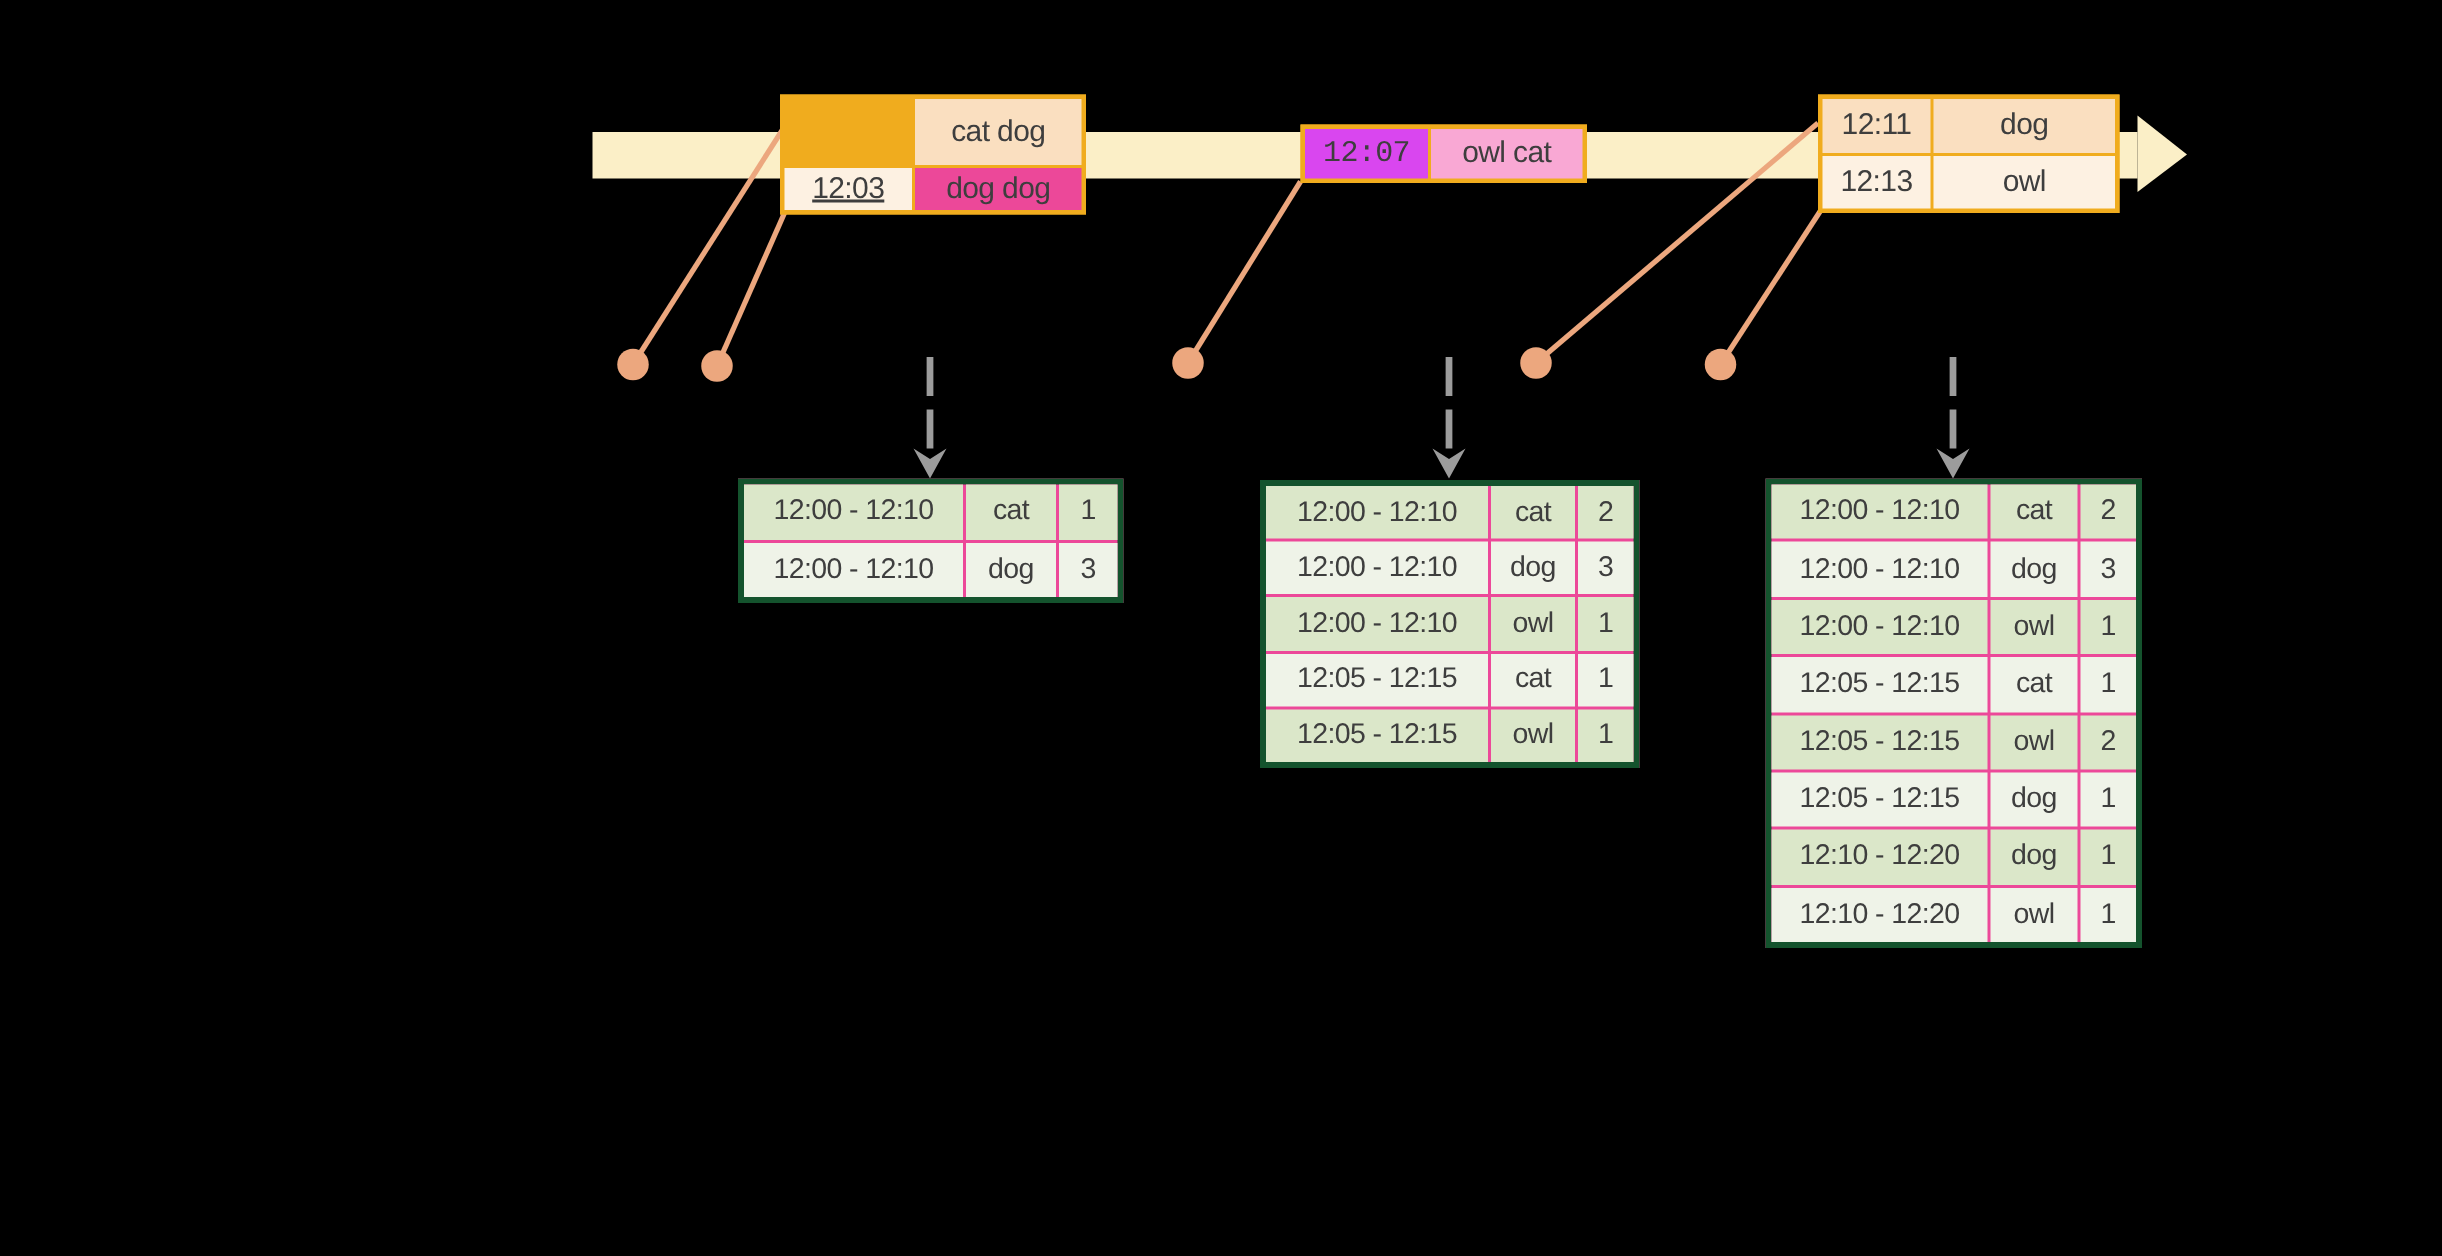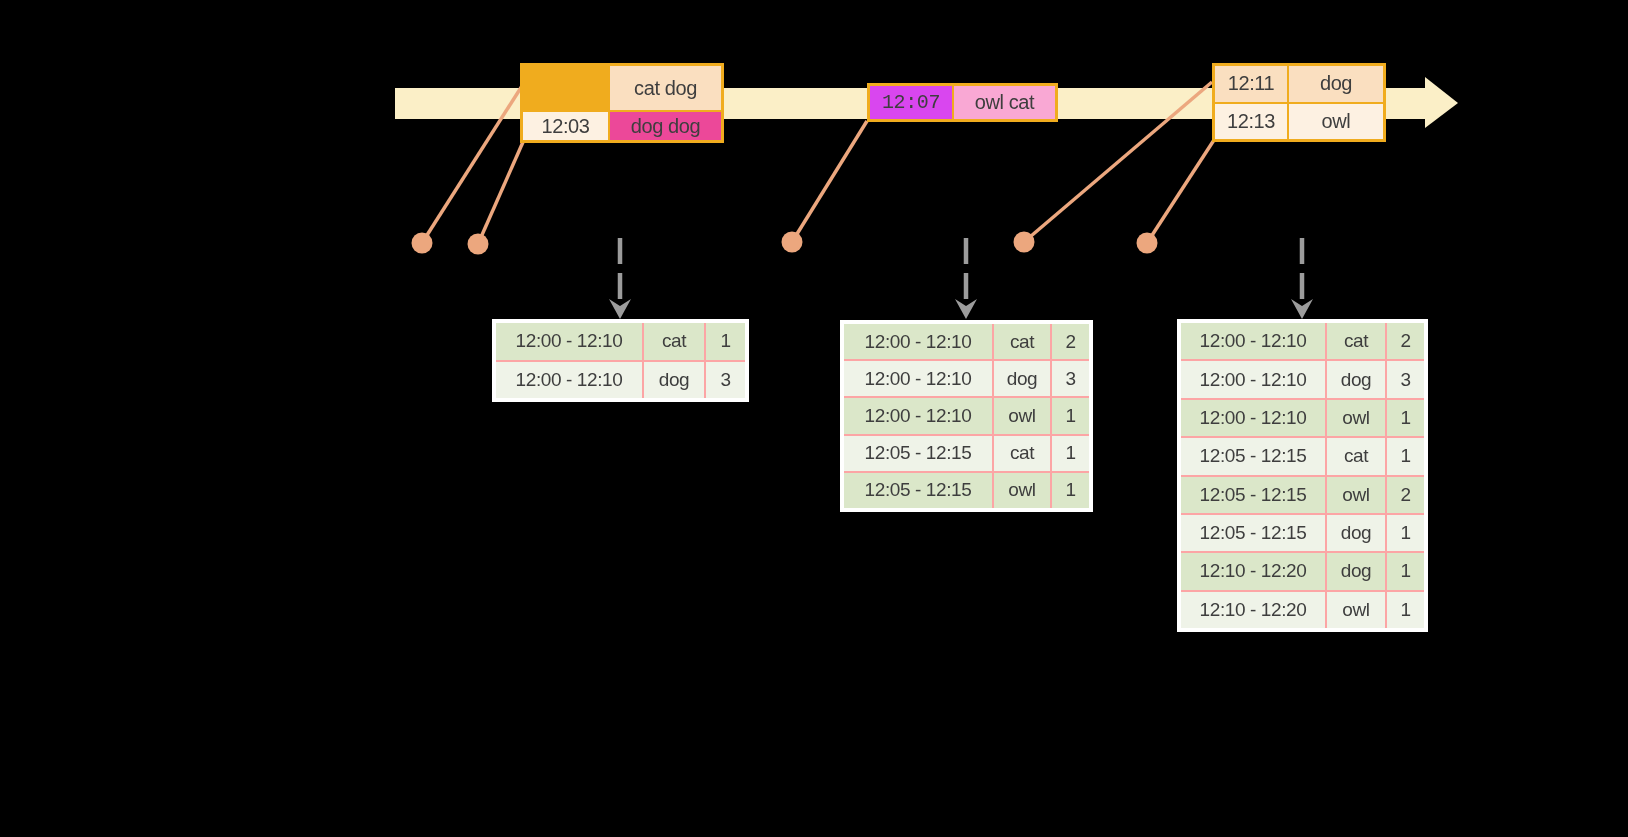--- a/index.html
+++ b/index.html
@@ -3,21 +3,21 @@
 <meta charset="utf-8">
 <style>
   html,body{margin:0;padding:0;background:#000;}
   .canvas{
     position:relative;width:1628px;height:837px;background:#000;overflow:hidden;
     font-family:"Liberation Sans",sans-serif;
   }
   .layer{position:absolute;left:0;top:0;}
   .dtable{position:absolute;display:grid;gap:2px;box-sizing:border-box;}
   .etable{border:3px solid #F0AC1E;background:#F0AC1E;}
-  .rtable{border:4px solid #ffffff;background:#fca5a5;}
+  .rtable{border:4px solid #14532d;background:#ec4899;}
   .cell{
     display:flex;align-items:center;justify-content:center;
     color:#3E3E3E;letter-spacing:-0.4px;white-space:nowrap;overflow:hidden;
   }
   .etable .cell{font-size:20px;}
   .rtable .cell{font-size:19px;}
 </style>
 </head>
 <body>
 
@@ -50,28 +50,28 @@
     </g>
     <g>
       <line x1="1302" y1="238" x2="1302" y2="302" stroke-width="4.5" stroke-dasharray="26 9" stroke="#9C9C9C"></line>
       <polygon points="1291,299 1302,306 1313,299 1302,319" fill="#9C9C9C"></polygon>
     </g>
   </svg>
 
   <div class="dtable etable" style="left: 520px; top: 63px; width: 204px; height: 80px; grid-template-columns: 85px 1fr; grid-template-rows: repeat(2, 1fr);">
       <div class="cell" style="background: rgb(250, 223, 192); color: rgb(62, 62, 62); margin-top: 44px;">12:02</div>
       <div class="cell" style="background: rgb(250, 223, 192); color: rgb(62, 62, 62);">cat dog</div>
-      <div class="cell" style="background: rgb(253, 241, 226); color: rgb(62, 62, 62);">12:03</div>
+      <div class="cell" style="background: rgb(253, 241, 226); color: rgb(62, 62, 62); text-decoration: underline;">12:03</div>
       <div class="cell" style="background: #ec4899; color: rgb(62, 62, 62);">dog dog</div>
     </div>
   <div class="dtable etable" style="left: 867px; top: 83px; width: 191px; height: 39px; grid-template-columns: 82px 1fr; grid-template-rows: repeat(1, 1fr);">
       <div class="cell" style="background: #d946ef; color: rgb(62, 62, 62); font-family: Liberation Mono, monospace;">12:07</div>
       <div class="cell" style="background: #f9a8d4; color: rgb(62, 62, 62); text-align: right;">owl cat</div>
     </div>
-  <div class="dtable etable" style="left: 1212px; top: 63px; width: 174px; height: 79px; grid-template-columns: 72px 1fr; grid-template-rows: repeat(2, 1fr);">
+  <div class="dtable etable" style="left: 1212px; top: 63px; width: 201px; height: 79px; grid-template-columns: 72px 1fr; grid-template-rows: repeat(2, 1fr);">
       <div class="cell" style="background: rgb(250, 223, 192); color: rgb(62, 62, 62);">12:11</div>
       <div class="cell" style="background: rgb(250, 223, 192); color: rgb(62, 62, 62);">dog</div>
       <div class="cell" style="background: rgb(253, 241, 226); color: rgb(62, 62, 62);">12:13</div>
       <div class="cell" style="background: rgb(253, 241, 226); color: rgb(62, 62, 62);">owl</div>
     </div>
 
   <div class="dtable rtable" style="left: 492px; top: 319px; width: 257px; height: 83px; grid-template-columns: 146px 60px 1fr; grid-template-rows: repeat(2, 1fr);">
       <div class="cell" style="background: rgb(219, 231, 201); color: rgb(62, 62, 62);">12:00 - 12:10</div>
       <div class="cell" style="background: rgb(219, 231, 201); color: rgb(62, 62, 62);">cat</div>
       <div class="cell" style="background: rgb(219, 231, 201); color: rgb(62, 62, 62);">1</div>

